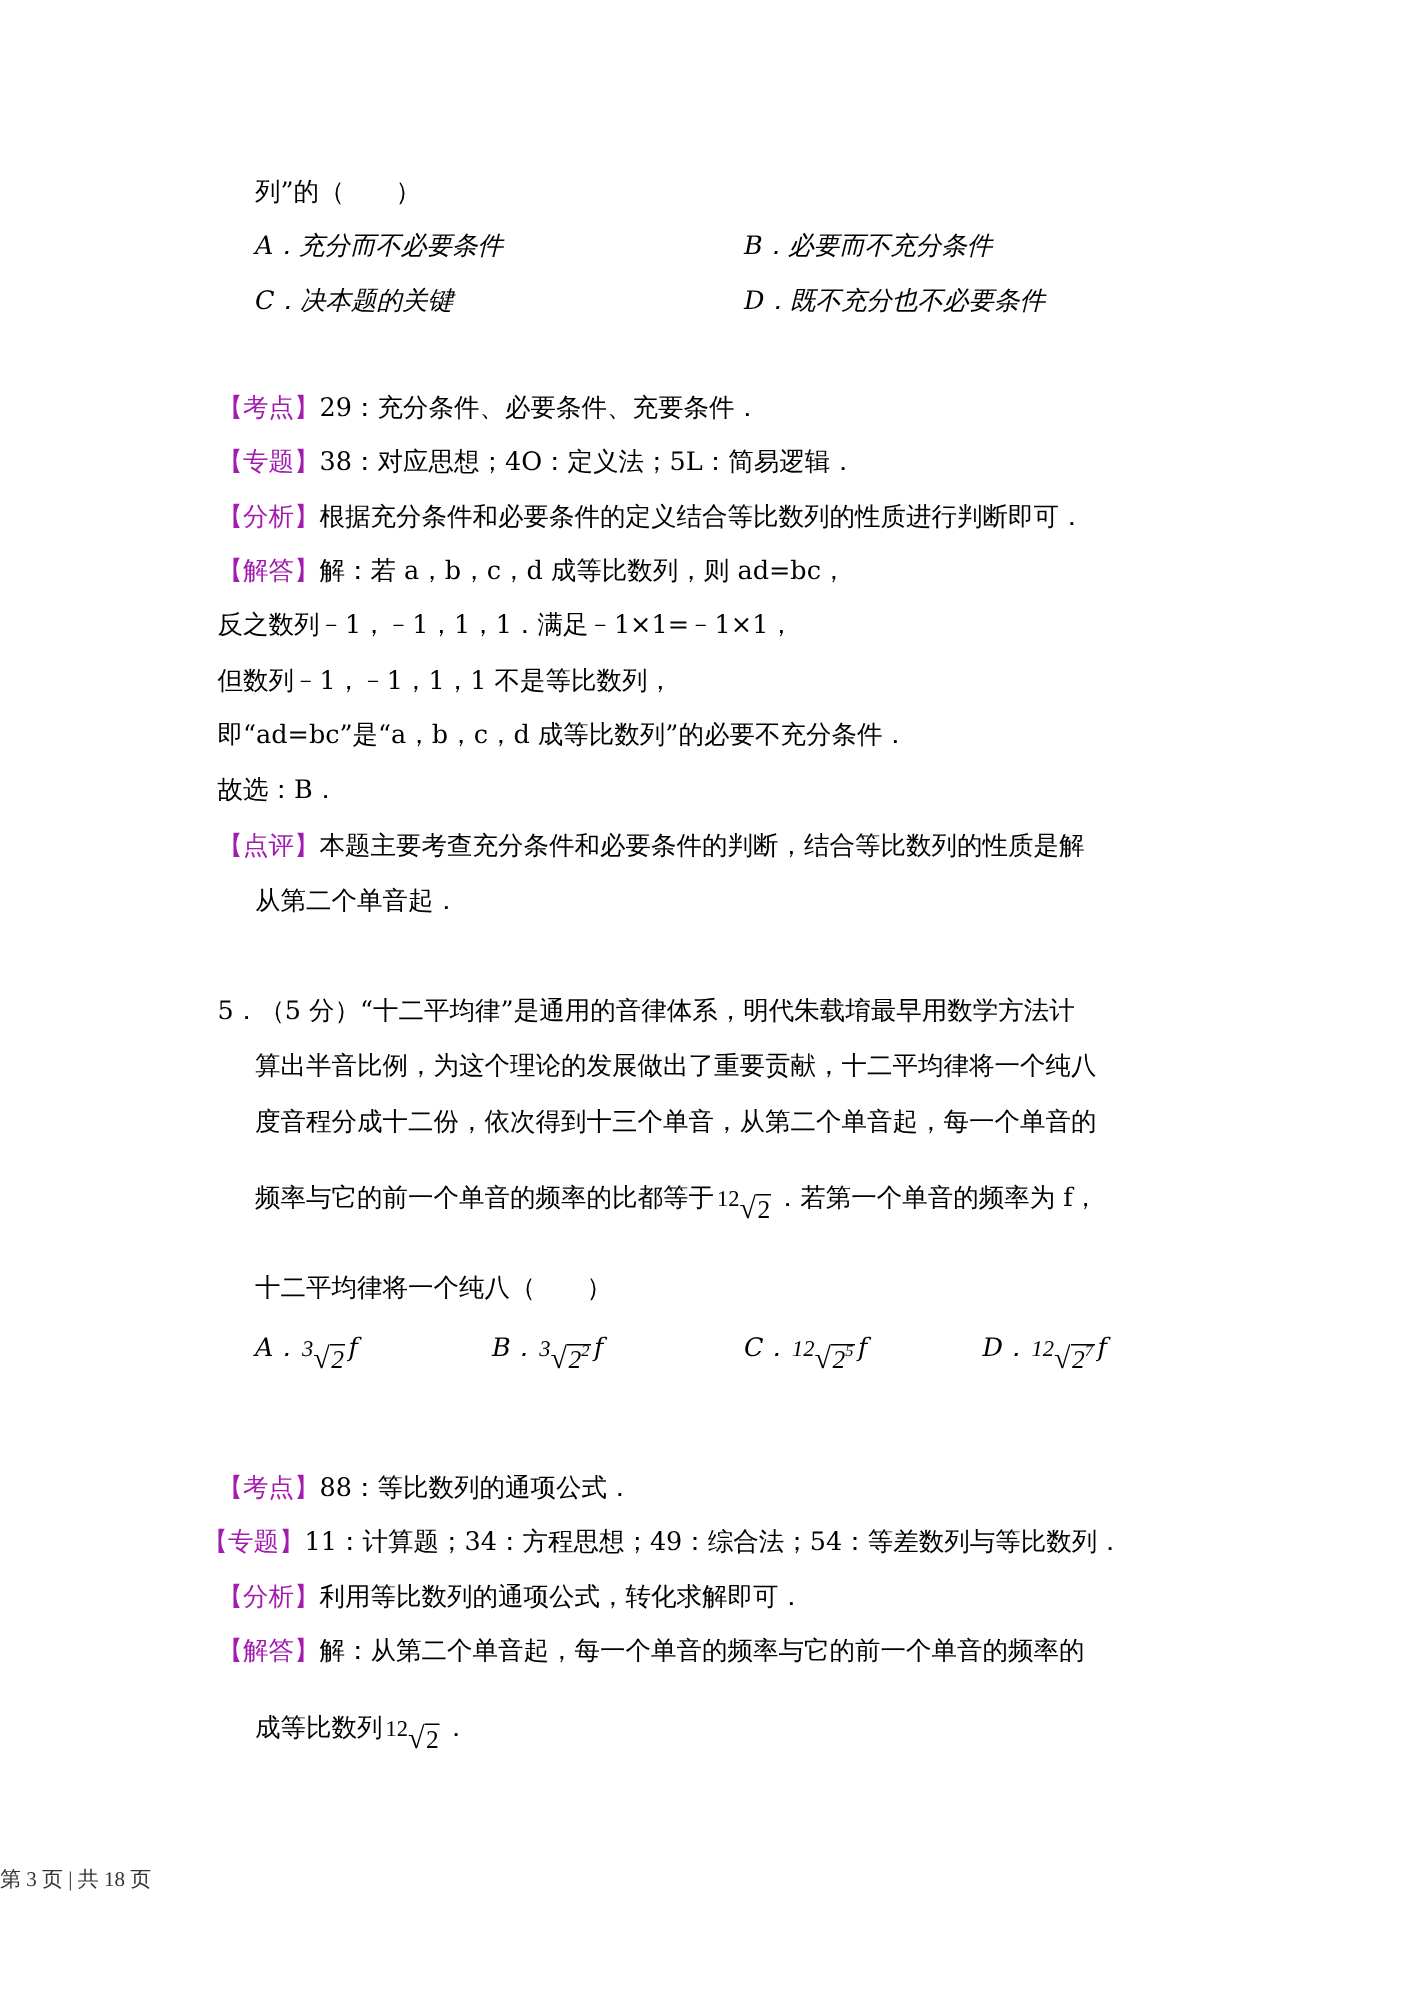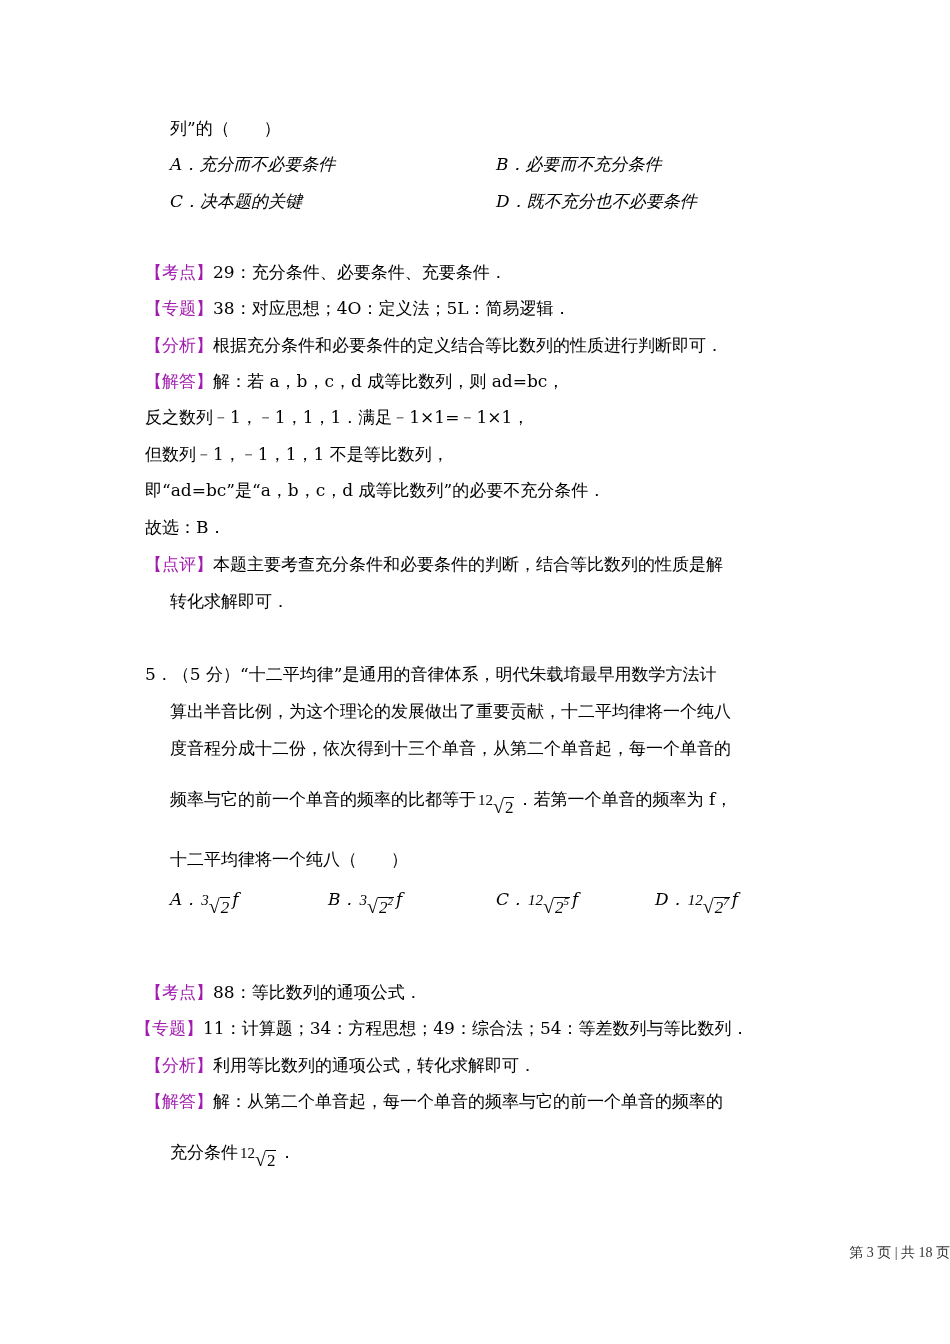--- a/index.html
+++ b/index.html
@@ -6,21 +6,21 @@
   body { width: 950px; height: 1344px; position: relative; overflow: hidden;
          font-family: "DejaVu Serif", "Liberation Serif", serif; color: #000; }
   .line { position: absolute; font-size: 17px; line-height: 24px; white-space: nowrap; }
   .tag { color: #a21caf; }
   .opt { position: absolute; font-size: 17px; line-height: 24px; white-space: nowrap; font-style: italic; }
   .root { display: inline-block; position: relative; font-family: "Liberation Serif", serif; vertical-align: -8px; margin: 0 2px; }
   .root .idx { font-size: 15px; position: relative; top: -8px; }
   .root .rad { font-size: 20px; }
   .root .body { border-top: 1px solid #000; font-size: 17px; padding: 0 1px; }
   .root .exp { font-size: 11px; position: relative; top: -8px; }
-  .footer { position: absolute; top: 1244px; left: 0; width: 950px; text-align: right; font-size: 14px; color: #333;
+  .footer { position: absolute; top: 1244px; left: 0; width: 950px; text-align: left; font-size: 14px; color: #333;
             font-family: "Liberation Serif", serif; }
 </style>
 </head>
 <body>
 
 <div>
 
   <div class="line" style="top:116px;left:170px">列”的（　　）</div>
   <div class="opt" style="top:152px;left:170px"><span>A．</span><span>充分而不必要条件</span></div>
   <div class="opt" style="top:152px;left:496px"><span>B．</span><span>必要而不充分条件</span></div>
@@ -29,33 +29,33 @@
 
   <div class="line" style="top:260px;left:145px"><span class="tag">【考点】</span><span>29：充分条件、必要条件、充要条件．</span></div>
   <div class="line" style="top:296px;left:145px"><span class="tag">【专题】</span><span>38：对应思想；4O：定义法；5L：简易逻辑．</span></div>
   <div class="line" style="top:333px;left:145px"><span class="tag">【分析】</span><span>根据充分条件和必要条件的定义结合等比数列的性质进行判断即可．</span></div>
   <div class="line" style="top:369px;left:145px"><span class="tag">【解答】</span><span>解：若 a，b，c，d 成等比数列，则 ad=bc，</span></div>
   <div class="line" style="top:405px;left:145px">反之数列﹣1，﹣1，1，1．满足﹣1×1=﹣1×1，</div>
   <div class="line" style="top:442px;left:145px">但数列﹣1，﹣1，1，1 不是等比数列，</div>
   <div class="line" style="top:478px;left:145px">即“ad=bc”是“a，b，c，d 成等比数列”的必要不充分条件．</div>
   <div class="line" style="top:515px;left:145px">故选：B．</div>
   <div class="line" style="top:552px;left:145px"><span class="tag">【点评】</span><span>本题主要考查充分条件和必要条件的判断，结合等比数列的性质是解</span></div>
-  <div class="line" style="top:589px;left:170px">转化求解即可．</div>
+  <div class="line" style="top:589px;left:170px">从第二个单音起．</div>
 
   <div class="line" style="top:662px;left:145px">5．（5 分）“十二平均律”是通用的音律体系，明代朱载堉最早用数学方法计</div>
   <div class="line" style="top:699px;left:170px">算出半音比例，为这个理论的发展做出了重要贡献，十二平均律将一个纯八</div>
   <div class="line" style="top:736px;left:170px">度音程分成十二份，依次得到十三个单音，从第二个单音起，每一个单音的</div>
   <div class="line" style="top:787px;left:170px"><span>频率与它的前一个单音的频率的比都等于</span><span class="root"><span class="idx">12</span><span class="rad">√</span><span class="body">2</span></span><span>．若第一个单音的频率为 f，</span></div>
   <div class="line" style="top:847px;left:170px">十二平均律将一个纯八（　　）</div>
 
   <div class="opt" style="top:887px;left:170px"><span>A．</span><span class="root"><span class="idx">3</span><span class="rad">√</span><span class="body">2</span></span><span>f</span></div>
   <div class="opt" style="top:887px;left:328px"><span>B．</span><span class="root"><span class="idx">3</span><span class="rad">√</span><span class="body"><span>2</span><span class="exp">2</span></span></span><span>f</span></div>
   <div class="opt" style="top:887px;left:496px"><span>C．</span><span class="root"><span class="idx">12</span><span class="rad">√</span><span class="body"><span>2</span><span class="exp">5</span></span></span><span>f</span></div>
   <div class="opt" style="top:887px;left:655px"><span>D．</span><span class="root"><span class="idx">12</span><span class="rad">√</span><span class="body"><span>2</span><span class="exp">7</span></span></span><span>f</span></div>
 
   <div class="line" style="top:980px;left:145px"><span class="tag">【考点】</span><span>88：等比数列的通项公式．</span></div>
   <div class="line" style="top:1016px;left:135px"><span class="tag">【专题】</span><span>11：计算题；34：方程思想；49：综合法；54：等差数列与等比数列．</span></div>
   <div class="line" style="top:1053px;left:145px"><span class="tag">【分析】</span><span>利用等比数列的通项公式，转化求解即可．</span></div>
   <div class="line" style="top:1089px;left:145px"><span class="tag">【解答】</span><span>解：从第二个单音起，每一个单音的频率与它的前一个单音的频率的</span></div>
-  <div class="line" style="top:1140px;left:170px"><span>充分条件</span><span class="root"><span class="idx">12</span><span class="rad">√</span><span class="body">2</span></span><span>．</span></div>
+  <div class="line" style="top:1140px;left:170px"><span>成等比数列</span><span class="root"><span class="idx">12</span><span class="rad">√</span><span class="body">2</span></span><span>．</span></div>
 
   <div class="footer">第 3 页 | 共 18 页</div>
 </div>
 
 </body></html>

